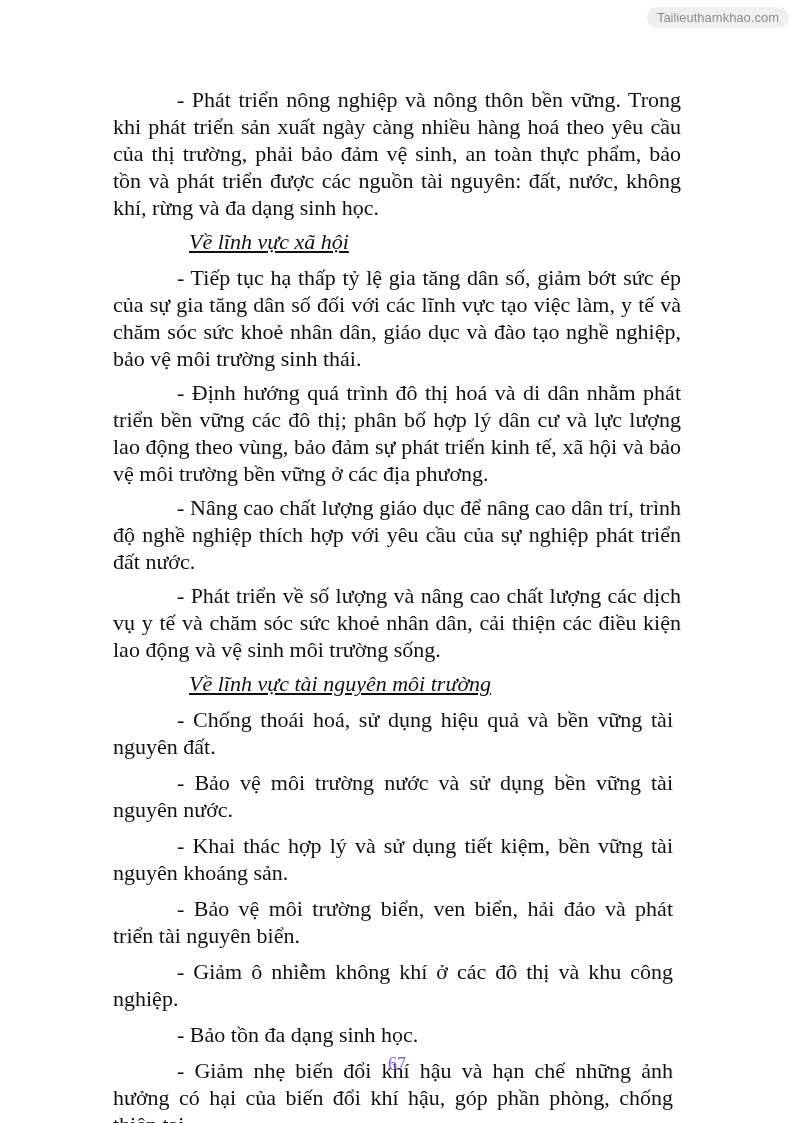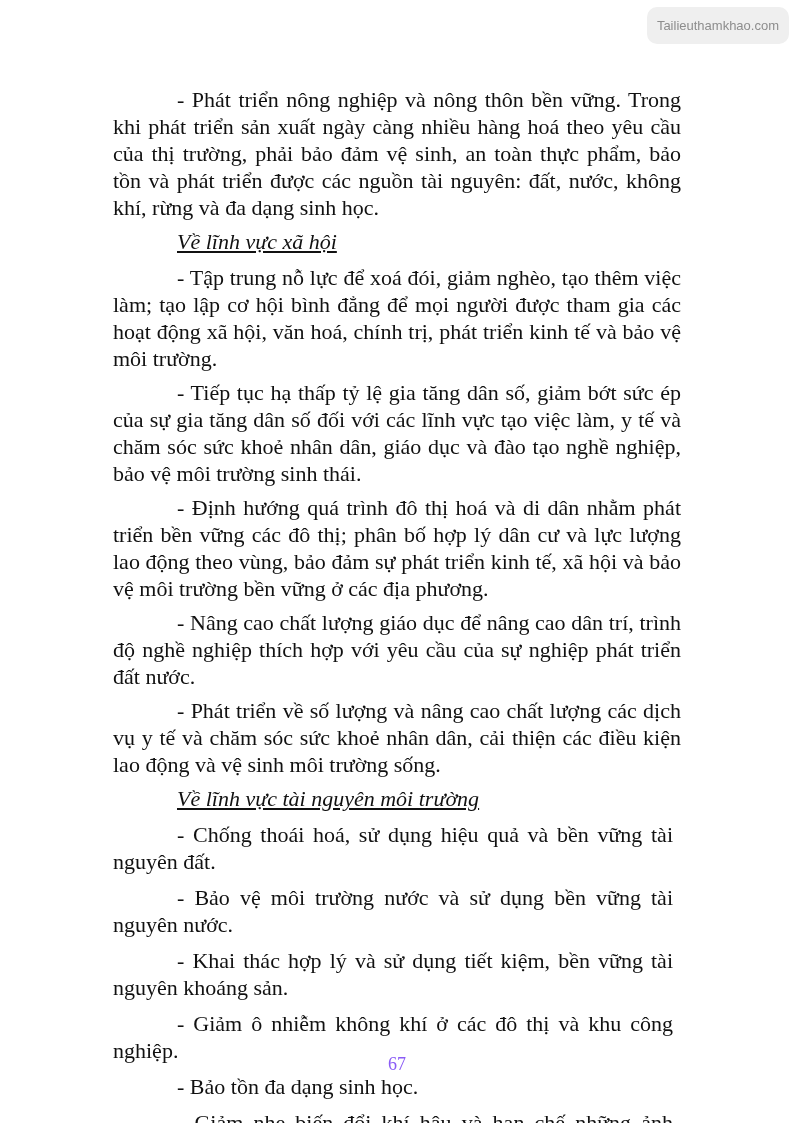--- a/index.html
+++ b/index.html
@@ -20,21 +20,21 @@
   }
   .watermark {
     position: absolute;
     top: 7px;
     right: 5px;
     font-family: "Liberation Sans", sans-serif;
     font-size: 13px;
     color: #8d8d8d;
     background: #efefef;
     border-radius: 10px;
-    padding: 11px 10px;
+    padding: 3px 10px;
   }
   .content {
     position: absolute;
     top: 86px;
     left: 113px;
     width: 568px;
     font-size: 22px;
     line-height: 27px;
     text-align: justify;
   }
@@ -42,20 +42,21 @@
     margin: 0 0 7px 0;
     text-indent: 64px;
   }
   .heading {
     margin: 2px 0 9px 0;
     text-indent: 64px;
     font-style: italic;
   }
   .heading span {
     text-decoration: underline;
+    margin-left: 12px;
   }
   .list-item {
     margin: 0 8px 9px 0;
     text-indent: 64px;
   }
   .page-number {
     position: absolute;
     bottom: 48px;
     left: 0;
     width: 100%;
@@ -67,29 +68,29 @@
 </head>
 <body>
 
 <div class="page">
 
   <div class="watermark">Tailieuthamkhao.com</div>
 
   <div class="content">
     <p class="para">- Phát triển nông nghiệp và nông thôn bền vững. Trong khi phát triển sản xuất ngày càng nhiều hàng hoá theo yêu cầu của thị trường, phải bảo đảm vệ sinh, an toàn thực phẩm, bảo tồn và phát triển được các nguồn tài nguyên: đất, nước, không khí, rừng và đa dạng sinh học.</p>
     <p class="heading"><span>Về lĩnh vực xã hội</span></p>
-    <p class="para">- Tập trung nỗ lực để xoá đói, giảm nghèo, tạo thêm việc làm; tạo lập cơ hội bình đẳng để mọi người được tham gia các hoạt động xã hội, văn hoá, chính trị, phát triển kinh tế và bảo vệ môi trường.</p>
     <p class="para">- Tiếp tục hạ thấp tỷ lệ gia tăng dân số, giảm bớt sức ép của sự gia tăng dân số đối với các lĩnh vực tạo việc làm, y tế và chăm sóc sức khoẻ nhân dân, giáo dục và đào tạo nghề nghiệp, bảo vệ môi trường sinh thái.</p>
     <p class="para">- Định hướng quá trình đô thị hoá và di dân nhằm phát triển bền vững các đô thị; phân bố hợp lý dân cư và lực lượng lao động theo vùng, bảo đảm sự phát triển kinh tế, xã hội và bảo vệ môi trường bền vững ở các địa phương.</p>
     <p class="para">- Nâng cao chất lượng giáo dục để nâng cao dân trí, trình độ nghề nghiệp thích hợp với yêu cầu của sự nghiệp phát triển đất nước.</p>
     <p class="para">- Phát triển về số lượng và nâng cao chất lượng các dịch vụ y tế và chăm sóc sức khoẻ nhân dân, cải thiện các điều kiện lao động và vệ sinh môi trường sống.</p>
     <p class="heading"><span>Về lĩnh vực tài nguyên môi trường</span></p>
     <p class="list-item">- Chống thoái hoá, sử dụng hiệu quả và bền vững tài nguyên đất.</p>
     <p class="list-item">- Bảo vệ môi trường nước và sử dụng bền vững tài nguyên nước.</p>
     <p class="list-item">- Khai thác hợp lý và sử dụng tiết kiệm, bền vững tài nguyên khoáng sản.</p>
+    <p class="list-item">- Bảo vệ môi trường biển, ven biển, hải đảo và phát triển tài nguyên biển.</p>
     <p class="list-item">- Giảm ô nhiễm không khí ở các đô thị và khu công nghiệp.</p>
     <p class="list-item">- Bảo tồn đa dạng sinh học.</p>
     <p class="list-item">- Giảm nhẹ biến đổi khí hậu và hạn chế những ảnh hưởng có hại của biến đổi khí hậu, góp phần phòng, chống thiên tai.</p>
   </div>
 
   <div class="page-number">67</div>
 
 </div>
 
 </body></html>

